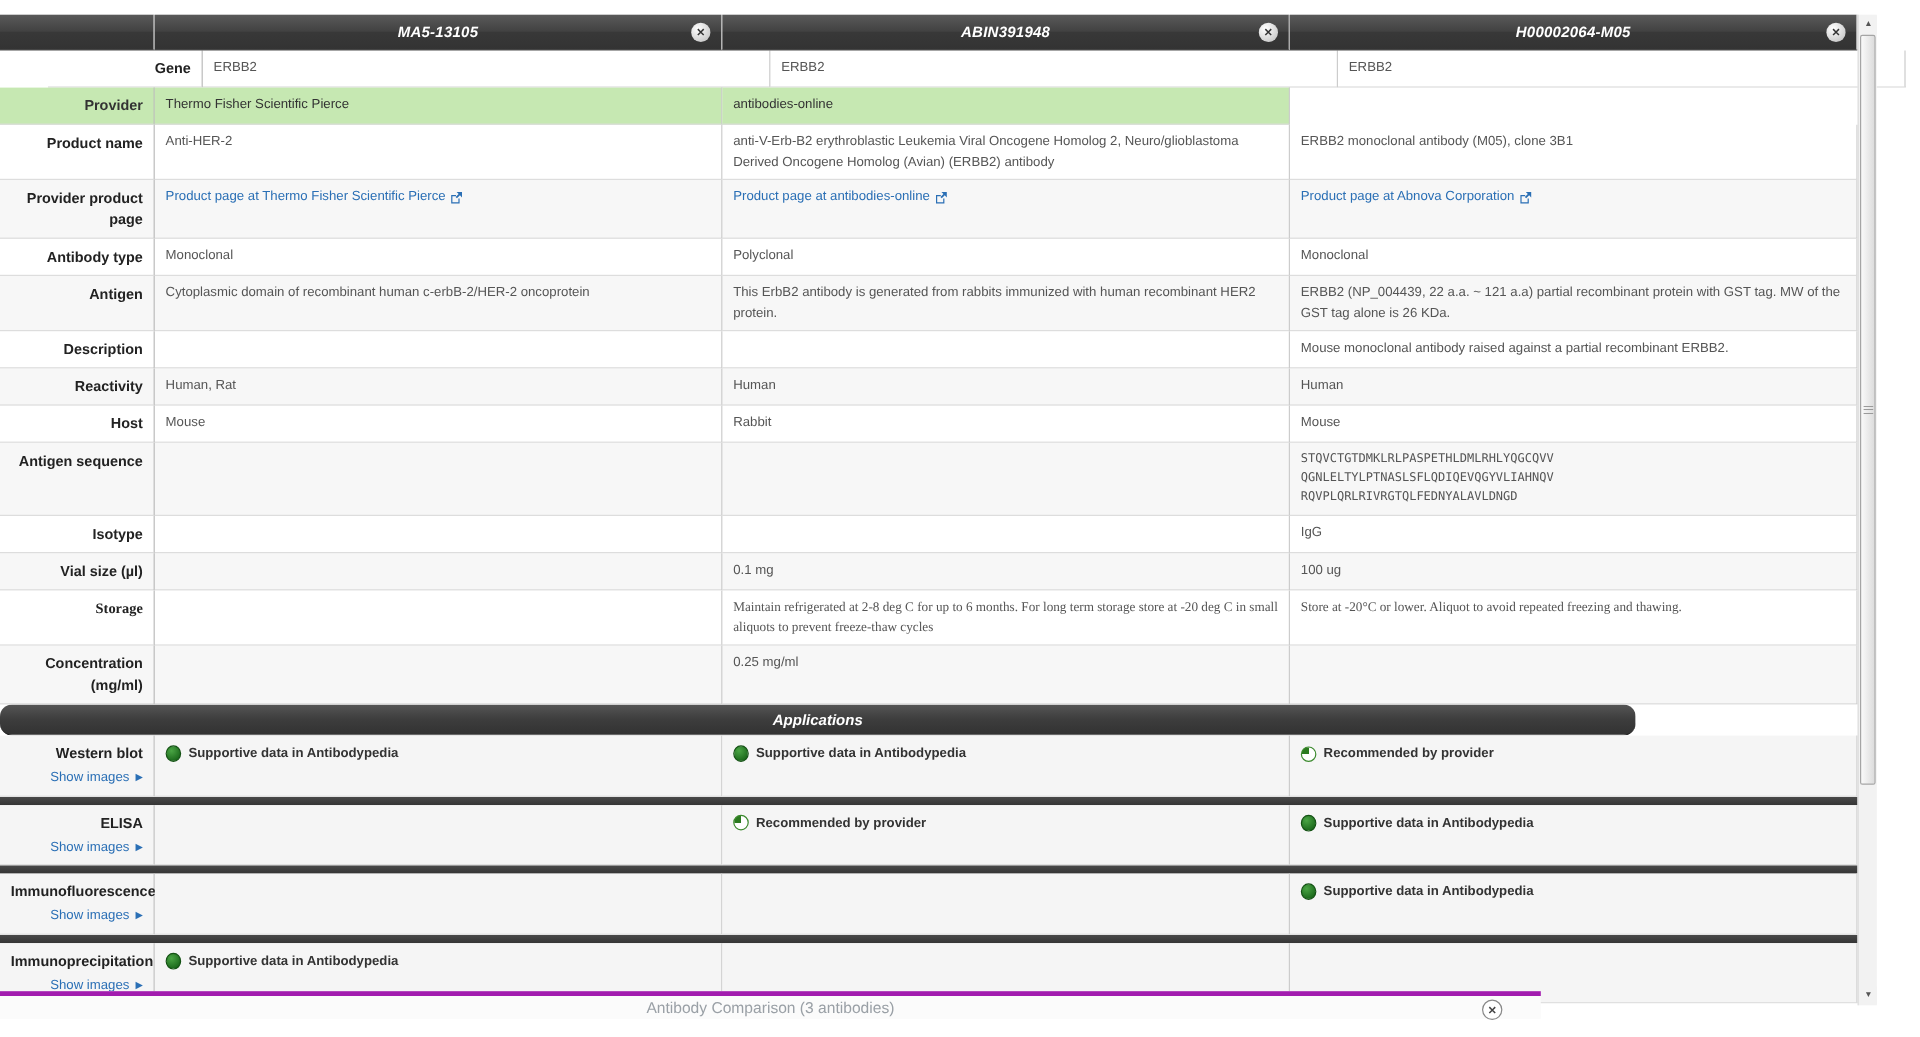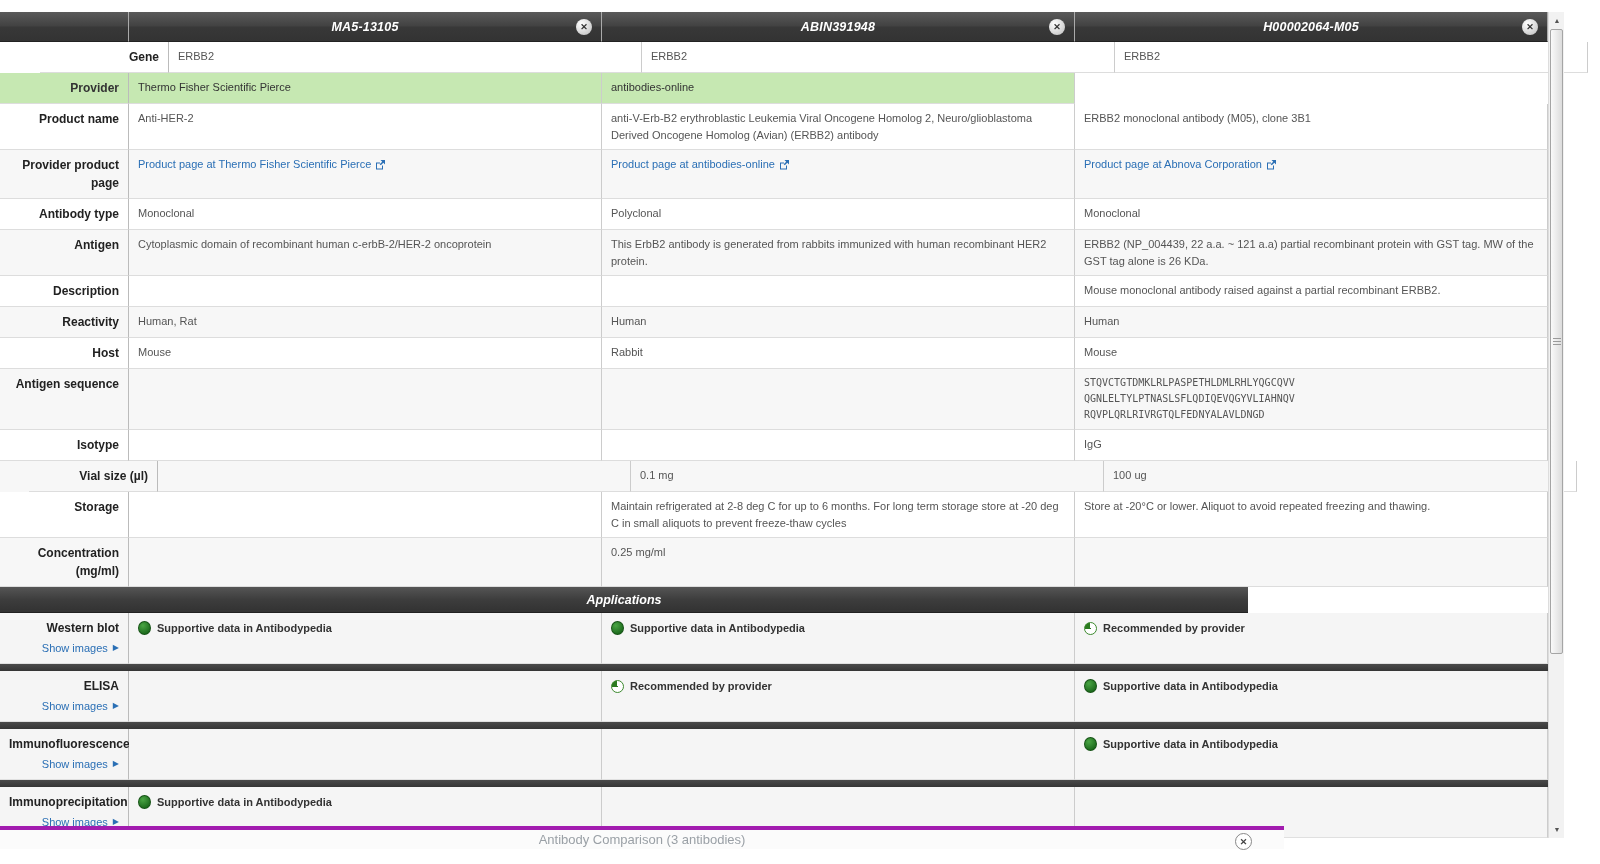--- a/index.html
+++ b/index.html
@@ -21,22 +21,22 @@
   .htitle { color:#fff; font-weight:bold; font-style:italic; font-size:12.5px; letter-spacing:.2px; }
   .hclose { position:absolute; right:9px; top:7px; width:16px; height:16px; border-radius:50%;
             background:radial-gradient(circle at 35% 30%, #ffffff, #c9c9c9 80%); color:#333; font-size:9px; font-weight:bold;
             display:flex; align-items:center; justify-content:center; cursor:pointer; }
   
   .link { color:#2a6fb5; text-decoration:none; cursor:pointer; display:inline-flex; align-items:center; gap:4px; }
   .extlink { width:11px; height:11px; }
   
   .seq { font-family:"DejaVu Sans Mono", monospace; font-size:10px; white-space:pre-line; line-height:1.6; color:#555; }
   
-  .apps-band { width:1248px; height:26px; background:linear-gradient(180deg,#555 0%,#3d3d3d 50%,#323232 100%);
-               display:flex; align-items:center; justify-content:center; border-bottom:1px solid #222; }
+  .apps-band { width:1363px; height:26px; background:linear-gradient(180deg,#555 0%,#3d3d3d 50%,#323232 100%);
+               display:flex; align-items:center; justify-content:center; border-bottom:1px solid #222;border-radius:10px; }
   .apps-band span { color:#fff; font-weight:bold; font-style:italic; font-size:12.5px; }
   .app-sep { width:1548px; height:7px; background:linear-gradient(180deg,#4a4a4a,#353535); }
   .app-row { min-height:44px; }
   .app-row .cell { background:#f5f5f5; border-bottom:1px solid #e0e0e0; }
   .app-name { font-weight:bold; font-size:12px; color:#222; }
   .show-images { display:inline-flex; align-items:center; gap:5px; color:#2a6fb5; font-size:11px; font-weight:normal; cursor:pointer; margin-top:3px; }
   .show-images .tri { font-size:8px; }
   .status { display:flex; align-items:center; gap:6px; margin-top:1px; }
   .stext { font-weight:bold; font-size:11px; color:#333; }
   .dot { flex:0 0 auto; width:13px; height:14px; border-radius:50%;
@@ -179,28 +179,28 @@
 RQVPLQRLRIVRGTQLFEDNYALAVLDNGD</div>
       </div>
 
       <div class="row alt" style="min-height:26px;">
         <div class="cell label">Isotype</div>
         <div class="cell"></div>
         <div class="cell"></div>
         <div class="cell">IgG</div>
       </div>
 
-      <div class="row alt2" style="min-height:26px;padding-left:29px;">
+      <div class="row alt2" style="min-height:26px;">
         <div class="cell label">Vial size (µl)</div>
         <div class="cell"></div>
         <div class="cell">0.1 mg</div>
         <div class="cell">100 ug</div>
       </div>
 
-      <div class="row alt" style="min-height:42px;">
+      <div class="row alt" style="min-height:42px;font-family:Liberation Serif, serif;">
         <div class="cell label">Storage</div>
         <div class="cell"></div>
         <div class="cell">Maintain refrigerated at 2-8 deg C for up to 6 months. For long term storage store at -20 deg C in small aliquots to prevent freeze-thaw cycles</div>
         <div class="cell">Store at -20°C or lower. Aliquot to avoid repeated freezing and thawing.</div>
       </div>
 
       <div class="row alt2" style="min-height:26px;">
         <div class="cell label">Concentration (mg/ml)</div>
         <div class="cell"></div>
         <div class="cell">0.25 mg/ml</div>

